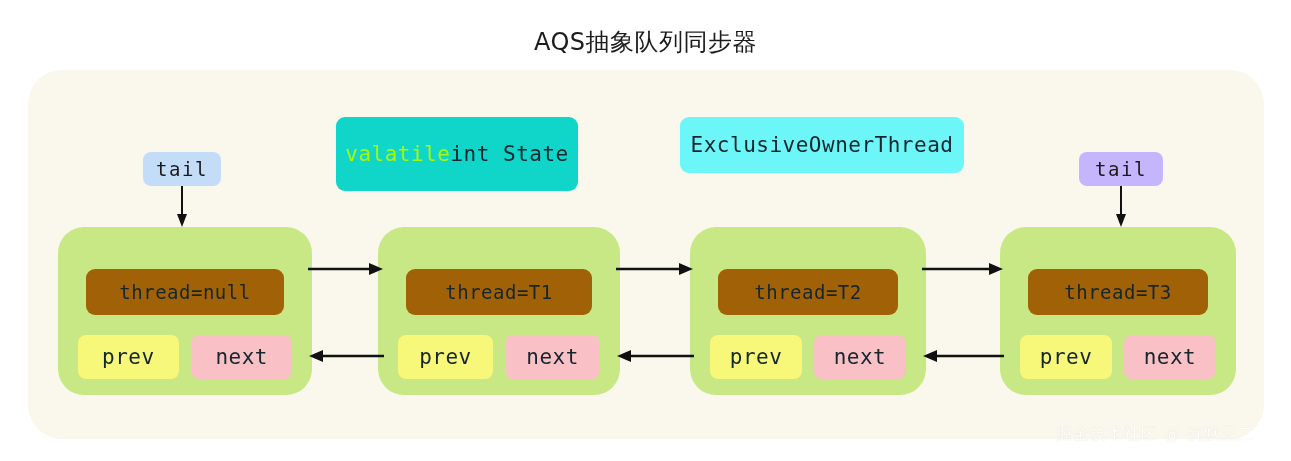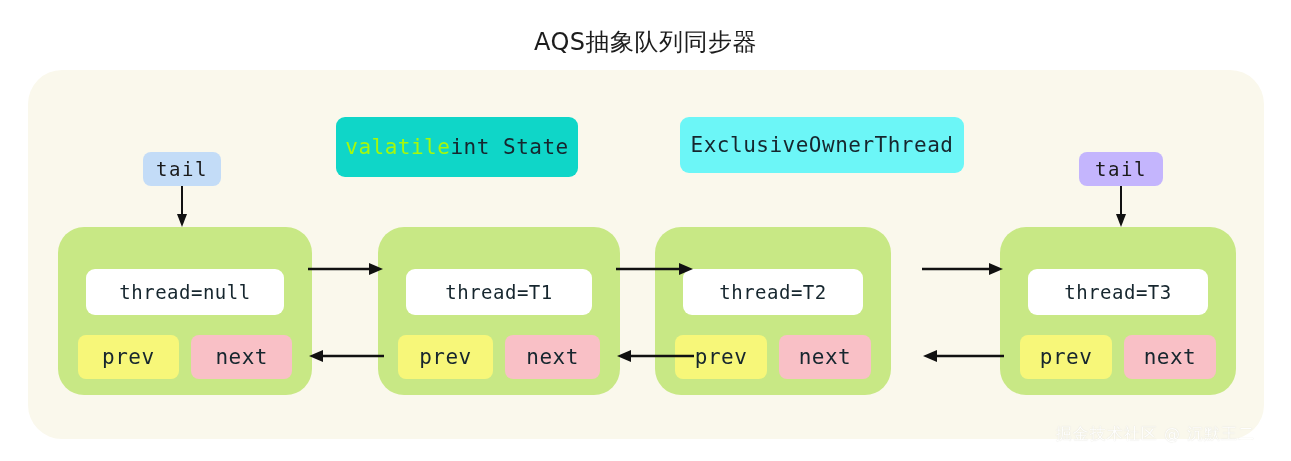--- a/index.html
+++ b/index.html
@@ -78,21 +78,21 @@
     align-items: center;
     justify-content: center;
     font-size: 21px;
     letter-spacing: 0.5px;
     white-space: nowrap;
   }
   #state-box {
     left: 336px;
     top: 117px;
     width: 242px;
-    height: 60px;
+    height: 74px;
     background: #0fd6c8;
   }
   #state-kw {
     color: #a6f80c;
   }
   #state-rest {
     color: #16262e;
   }
   #owner-box {
     left: 680px;
@@ -106,30 +106,30 @@
   
   .node {
     position: absolute;
     top: 227px;
     height: 168px;
     background: #c8e885;
     border-radius: 26px;
   }
   #node-0 { left: 58px;   width: 254px; }
   #node-1 { left: 378px;  width: 242px; }
-  #node-2 { left: 655px;  width: 236px; }
+  #node-2 { left: 690px;  width: 236px; }
   #node-3 { left: 1000px; width: 236px; }
 
   .thread-box {
     position: absolute;
     left: 28px;
     right: 28px;
     top: 42px;
     height: 46px;
-    background: #ffffff;
+    background: #a16207;
     border-radius: 9px;
     display: flex;
     align-items: center;
     justify-content: center;
     font-size: 19px;
     color: #16262e;
     letter-spacing: 0.5px;
   }
 
   .slot-row {

